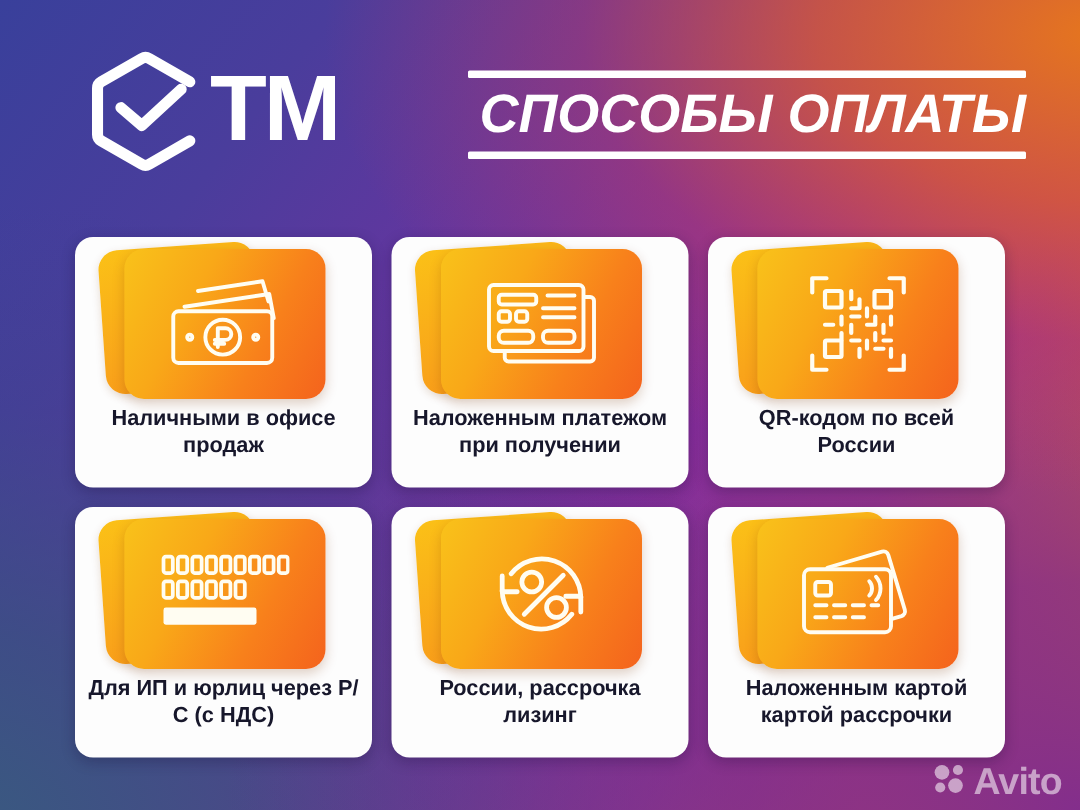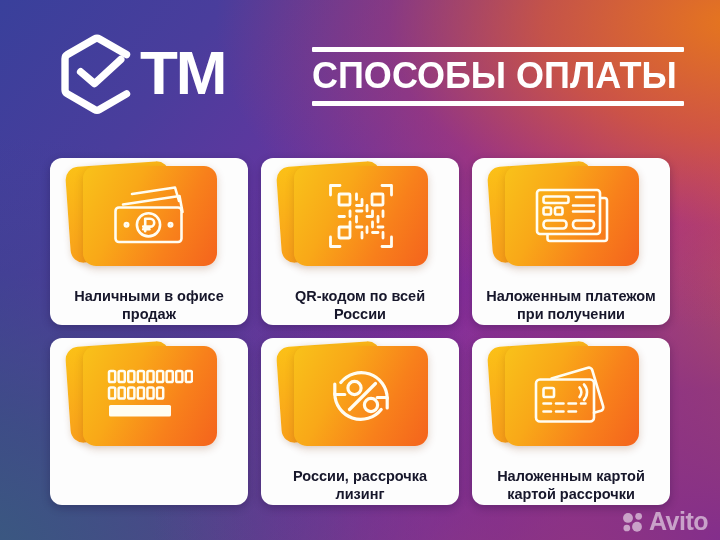--- a/index.html
+++ b/index.html
@@ -24,21 +24,21 @@
   .logo-text{
     color:#fff;font-weight:700;font-size:62px;letter-spacing:-2px;
     line-height:62px;margin-left:-4px;
   }
 
   .title-block{position:absolute;left:312px;top:47px;width:372px;}
   .title-rule{height:5px;background:#ffffff;width:100%;border-radius:1px;}
   .title-rule.bottom{margin-top:2px;}
   .poster-title{
     color:#ffffff;font-weight:700;font-size:36px;letter-spacing:0px;
-    text-align:left;line-height:42px;padding:3px 0 2px 0;white-space:nowrap;
+    text-align:right;line-height:42px;padding:3px 0 2px 0;white-space:nowrap;font-style:italic;
   }
 
   
   .grid{
     position:absolute;left:50px;top:158px;
     width:620px;
     display:grid;grid-template-columns:repeat(3,198px);
     grid-auto-rows:167px;
     column-gap:13px;row-gap:13px;
   }
@@ -59,26 +59,26 @@
     position:absolute;left:33px;top:8px;width:134px;height:100px;
     background:linear-gradient(118deg,#f9c21a 0%,#f9a818 34%,#f8801b 68%,#f4631d 100%);
     border-radius:13px;
     box-shadow:0 3px 8px rgba(120,50,0,0.22);
     display:flex;align-items:center;justify-content:center;
   }
   .tile-front svg{display:block;}
   .card-caption{
     flex:1;display:flex;align-items:flex-start;justify-content:center;
     text-align:center;color:#17172b;font-weight:700;font-size:14.5px;
-    line-height:18px;padding:2px 8px 0 8px;width:100%;box-sizing:border-box;margin-top:17px;
+    line-height:18px;padding:2px 8px 0 8px;width:100%;box-sizing:border-box;
   }
 
   
   .avito{
-    position:absolute;right:12px;bottom:6px;display:flex;align-items:center;gap:5px;
+    position:absolute;right:12px;bottom:6px;display:flex;gap:5px;
     opacity:.55;
   }
   .avito-dots{width:22px;height:20px;display:block;}
   .avito-text{color:#ffffff;font-weight:700;font-size:25px;line-height:25px;letter-spacing:-0.5px;}
 </style>
 </head>
 <body>
 
 <div id="poster">
 
@@ -114,38 +114,20 @@
               <rect x="6.5" y="22.5" width="66" height="34.5" rx="3.5"></rect>
               <circle cx="39.5" cy="39.8" r="11.6"></circle>
               <path d="M36.2 46.3 V33.8 h5.1 a3.9 3.9 0 0 1 0 7.8 h-7.1 M34.2 44.2 h6.3"></path>
               <circle cx="17.5" cy="39.8" r="1.7"></circle>
               <circle cx="61.5" cy="39.8" r="1.7"></circle>
             </svg>
           </span>
         </div>
       </div>
       <div class="card-caption">Наличными в офисе продаж</div>
-    </div>
-
-    <div class="card">
-      <div class="tile-stack">
-        <div class="tile-back"></div>
-        <div class="tile-front">
-          <span>
-            <svg width="66" height="66" viewBox="0 0 66 66" fill="none" stroke="#fffdf2" stroke-width="2.8" stroke-linecap="round" stroke-linejoin="round">
-              <path d="M12 2.5 H2.5 V12 M54 2.5 H63.5 V12 M12 63.5 H2.5 V54 M54 63.5 H63.5 V54"></path>
-              <rect x="11" y="11" width="11" height="11" rx="1"></rect>
-              <rect x="44" y="11" width="11" height="11" rx="1"></rect>
-              <rect x="11" y="44" width="11" height="11" rx="1"></rect>
-              <path d="M28.5 11 v5.5 M34 16.5 v6 M28.5 22.5 h5.5 M39 22.5 v5.5 M28.5 28 h5.5 M22 28 v5.5 M11 33.5 h5.5 M28.5 33.5 v5.5 M39 33.5 h5.5 M44.5 28 v5.5 M50 33.5 v5.5 M55 28 v5.5 M28.5 44 h5.5 M39 44 v5.5 M44.5 49.5 h5.5 M34 49.5 v5.5 M44.5 39 v5 M50 44 h5 M55 49.5 v5.5 M22 39 v5"></path>
-            </svg>
-          </span>
-        </div>
-      </div>
-      <div class="card-caption">QR-кодом по всей России</div>
     </div>
 
     <div class="card">
       <div class="tile-stack">
         <div class="tile-back"></div>
         <div class="tile-front">
           <span>
             <svg width="80" height="60" viewBox="0 0 80 60" fill="none" stroke="#fffdf2" stroke-width="2.6" stroke-linecap="round" stroke-linejoin="round">
               <path d="M68.5 12 h4 a2.5 2.5 0 0 1 2.5 2.5 v38 a2.5 2.5 0 0 1 -2.5 2.5 H18 a2.5 2.5 0 0 1 -2.5 -2.5 v-4"></path>
               <rect x="5" y="4" width="63" height="44" rx="3"></rect>
@@ -153,20 +135,38 @@
               <rect x="11.5" y="21.5" width="7.5" height="7" rx="1.8"></rect>
               <rect x="23" y="21.5" width="7.5" height="7" rx="1.8"></rect>
               <path d="M44 11 h18 M41 19.5 h21 M41 25.5 h21"></path>
               <rect x="11.5" y="34.5" width="23" height="8" rx="3.4"></rect>
               <rect x="41" y="34.5" width="21" height="8" rx="3.4"></rect>
             </svg>
           </span>
         </div>
       </div>
       <div class="card-caption">Наложенным платежом при получении</div>
+    </div>
+
+    <div class="card">
+      <div class="tile-stack">
+        <div class="tile-back"></div>
+        <div class="tile-front">
+          <span>
+            <svg width="66" height="66" viewBox="0 0 66 66" fill="none" stroke="#fffdf2" stroke-width="2.8" stroke-linecap="round" stroke-linejoin="round">
+              <path d="M12 2.5 H2.5 V12 M54 2.5 H63.5 V12 M12 63.5 H2.5 V54 M54 63.5 H63.5 V54"></path>
+              <rect x="11" y="11" width="11" height="11" rx="1"></rect>
+              <rect x="44" y="11" width="11" height="11" rx="1"></rect>
+              <rect x="11" y="44" width="11" height="11" rx="1"></rect>
+              <path d="M28.5 11 v5.5 M34 16.5 v6 M28.5 22.5 h5.5 M39 22.5 v5.5 M28.5 28 h5.5 M22 28 v5.5 M11 33.5 h5.5 M28.5 33.5 v5.5 M39 33.5 h5.5 M44.5 28 v5.5 M50 33.5 v5.5 M55 28 v5.5 M28.5 44 h5.5 M39 44 v5.5 M44.5 49.5 h5.5 M34 49.5 v5.5 M44.5 39 v5 M50 44 h5 M55 49.5 v5.5 M22 39 v5"></path>
+            </svg>
+          </span>
+        </div>
+      </div>
+      <div class="card-caption">QR-кодом по всей России</div>
     </div>
 
     <div class="card">
       <div class="tile-stack">
         <div class="tile-back"></div>
         <div class="tile-front">
           <span>
             <svg width="86" height="54" viewBox="0 0 86 54" fill="none" stroke="#fffdf2" stroke-width="2.5" stroke-linejoin="round">
               <g>
                 <rect x="2" y="2" width="6.2" height="11" rx="1.6"></rect>
@@ -185,20 +185,21 @@
                 <rect x="21.2" y="18.5" width="6.2" height="11" rx="1.6"></rect>
                 <rect x="30.8" y="18.5" width="6.2" height="11" rx="1.6"></rect>
                 <rect x="40.4" y="18.5" width="6.2" height="11" rx="1.6"></rect>
                 <rect x="50" y="18.5" width="6.2" height="11" rx="1.6"></rect>
               </g>
               <rect x="2" y="36" width="62" height="11.5" rx="1.6" fill="#fffdf2" stroke="none"></rect>
             </svg>
           </span>
         </div>
       </div>
+      <div class="card-caption">Для ИП и юрлиц через Р/С (с НДС)</div>
     </div>
 
     <div class="card">
       <div class="tile-stack">
         <div class="tile-back"></div>
         <div class="tile-front">
           <span>
             <svg width="68" height="68" viewBox="0 0 68 68" fill="none" stroke="#fffdf2" stroke-width="3.2" stroke-linecap="round" stroke-linejoin="round">
               <path d="M13.8 20.5 A26 26 0 0 1 60.2 36.5"></path>
               <path d="M54.2 47.5 A26 26 0 0 1 7.8 31.5"></path>

